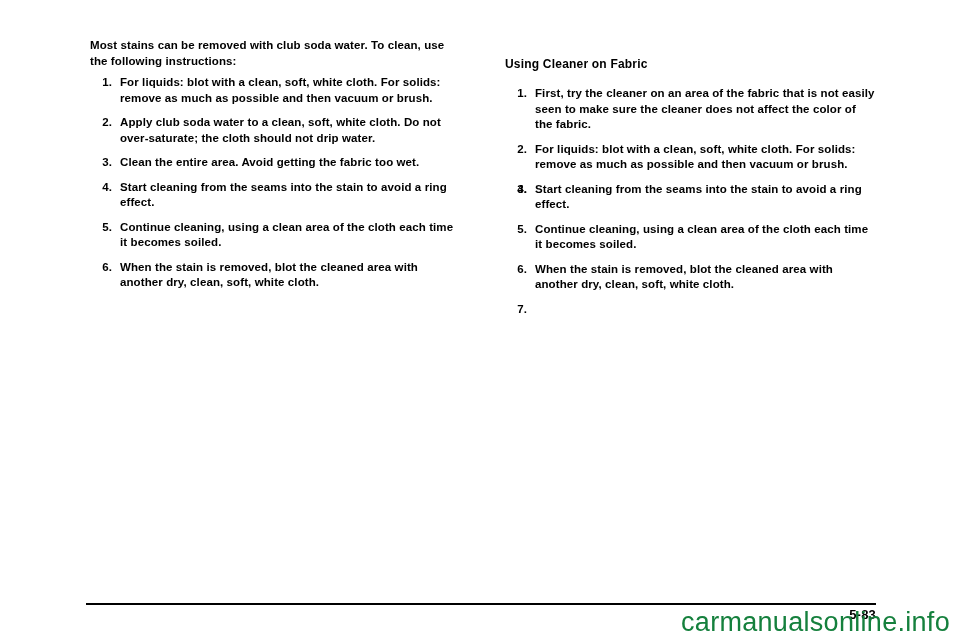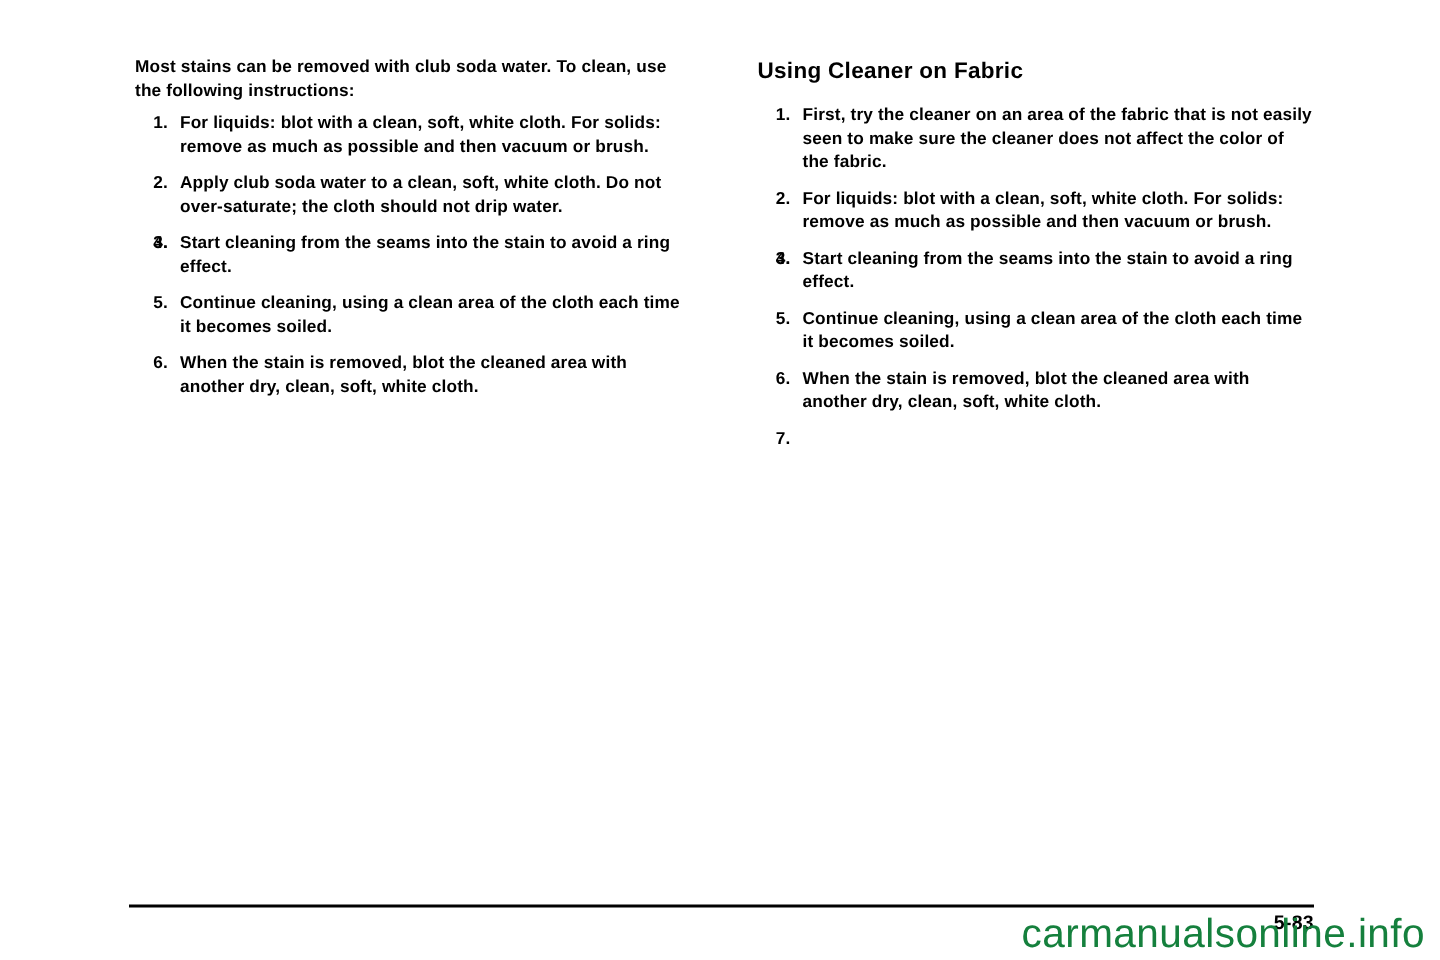--- a/index.html
+++ b/index.html
@@ -36,25 +36,25 @@
     width: 371px;
   }
   .body-text {
     font-size: 11.5px;
     font-weight: bold;
     line-height: 15.5px;
     letter-spacing: 0.1px;
     margin: 0 0 6px 0;
   }
   .section-title {
-    font-size: 15px;
+    font-size: 12px;
     font-weight: bold;
     line-height: 20px;
     letter-spacing: 0.2px;
-    margin: 0 0 12px 0;
+    margin: 16px 0 12px 0;
   }
   ol.steps {
     list-style: none;
     margin: 0;
     padding: 0;
   }
   ol.steps > li {
     position: relative;
     padding-left: 30px;
     margin-bottom: 9px;
@@ -113,20 +113,21 @@
         <li>
           <span class="num">1.</span>
           <span>For liquids: blot with a clean, soft, white cloth. For solids: remove as much as possible and then vacuum or brush.</span>
         </li>
         <li>
           <span class="num">2.</span>
           <span>Apply club soda water to a clean, soft, white cloth. Do not over-saturate; the cloth should not drip water.</span>
         </li>
         <li>
           <span class="num">3.</span>
+          <span>Clean the entire area. Avoid getting the fabric too wet.</span>
         </li>
         <li>
           <span class="num">4.</span>
           <span>Start cleaning from the seams into the stain to avoid a ring effect.</span>
         </li>
         <li>
           <span class="num">5.</span>
           <span>Continue cleaning, using a clean area of the cloth each time it becomes soiled.</span>
         </li>
         <li>

